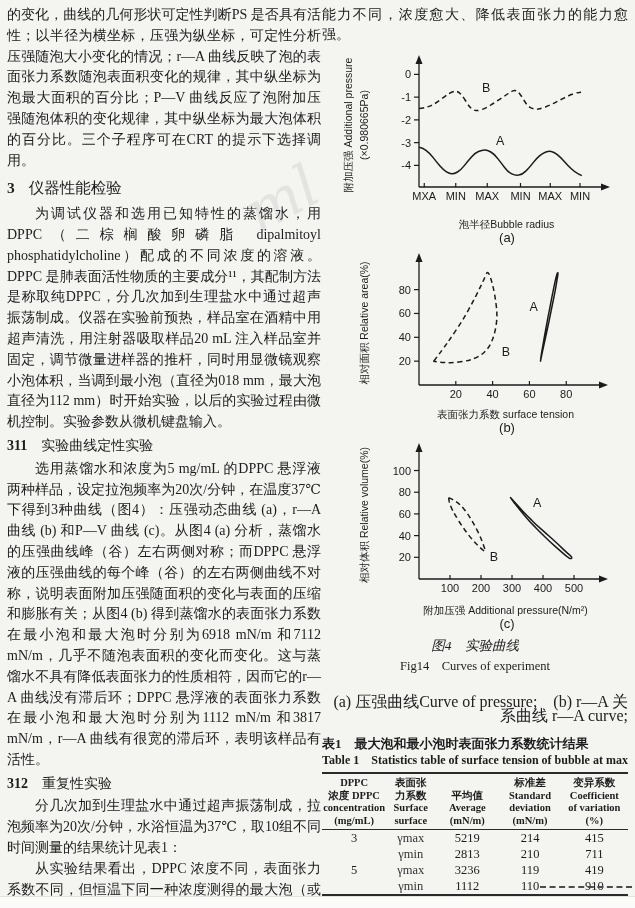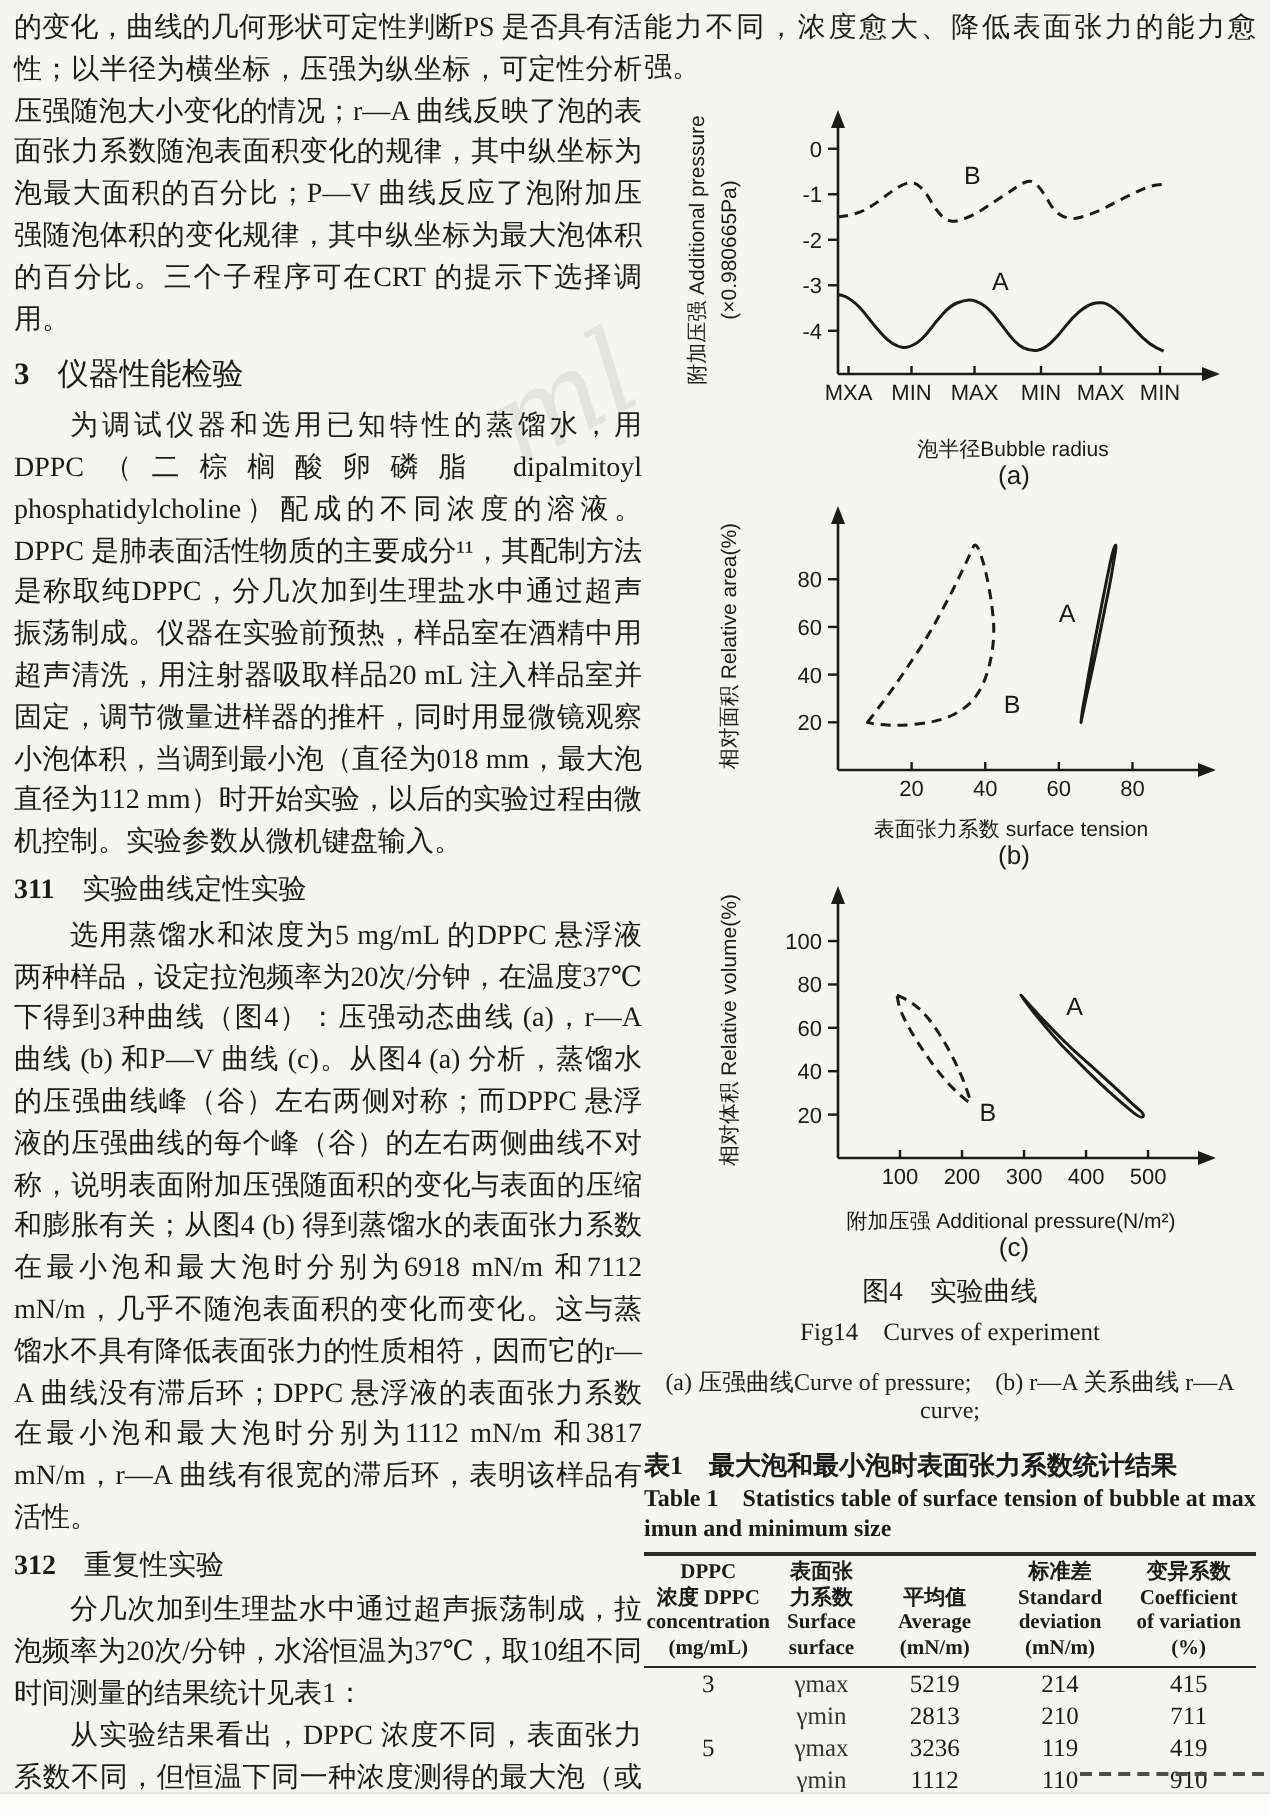--- a/index.html
+++ b/index.html
@@ -15,23 +15,23 @@
   .sec-head.big{font-size:15.5px;margin-top:7px;margin-bottom:5px;}
   #right-col .topline{font-size:14px;line-height:20px;text-align:justify;}
   .chart-box{margin-top:4px;}
   .chart-cap{width:176px;margin:-3px 0 1px 97px;text-align:center;
              font:13px "Liberation Sans","DejaVu Sans",sans-serif;color:#1b1b1b;}
   svg{display:block;}
   .tick{font:11px "Liberation Sans","DejaVu Sans",sans-serif;fill:#1b1b1b;}
   .axlabel{font:10.5px "Liberation Sans","DejaVu Sans",sans-serif;fill:#1b1b1b;}
   .serieslabel{font:12.5px "Liberation Sans","DejaVu Sans",sans-serif;fill:#1b1b1b;}
   .figcap{text-align:center;margin-top:6px;}
-  .figcap .cn{font-size:13.5px;}
+  .figcap .cn{font-size:13.5px;font-style:italic;}
   .figcap .en{font-size:12.5px;font-weight:normal;margin-top:3px;}
-  .figcap .note{font-size:12px;line-height:14px;margin-top:9px;text-align:center;color:#222;}
+  .figcap .note{font-size:16px;line-height:14px;margin-top:20px;text-align:right;color:#222;}
   .tbl-title{margin-top:12px;}
   .tbl-title .cn{font-size:13px;font-weight:bold;}
   .tbl-title .en{font-size:12px;font-weight:bold;line-height:15px;}
   table.results{width:100%;margin-top:4px;border-collapse:collapse;
                 border-top:2px solid #2a2a2a;border-bottom:2px solid #2a2a2a;}
   table.results thead tr{border-bottom:1.2px solid #2a2a2a;}
   table.results th{font-weight:bold;font-size:10.5px;line-height:12.5px;
                    white-space:pre-line;text-align:center;padding:3px 0 2px 0;vertical-align:bottom;}
   table.results td{font-size:12.5px;text-align:center;height:16px;padding:0;}
   td.gamma{font-size:10px;color:#333;}
@@ -181,21 +181,20 @@
 
   <div class="figcap">
     <div class="cn">图4　实验曲线</div>
     <div class="en">Fig14　Curves of experiment</div>
     <div class="note">(a) 压强曲线Curve of pressure;　(b) r—A 关系曲线 r—A curve;</div>
   </div>
 
   <div class="tbl-title">
     <div class="cn">表1　最大泡和最小泡时表面张力系数统计结果</div>
     <div class="en">Table 1　Statistics table of surface tension of bubble at max</div>
-    <div class="en">imun and minimum size</div>
   </div>
 
   <table class="results">
     <thead>
       <tr>
         <th style="width:21%">DPPC
 浓度 DPPC
 concentration
 (mg/mL)</th>
         <th style="width:16%">表面张

